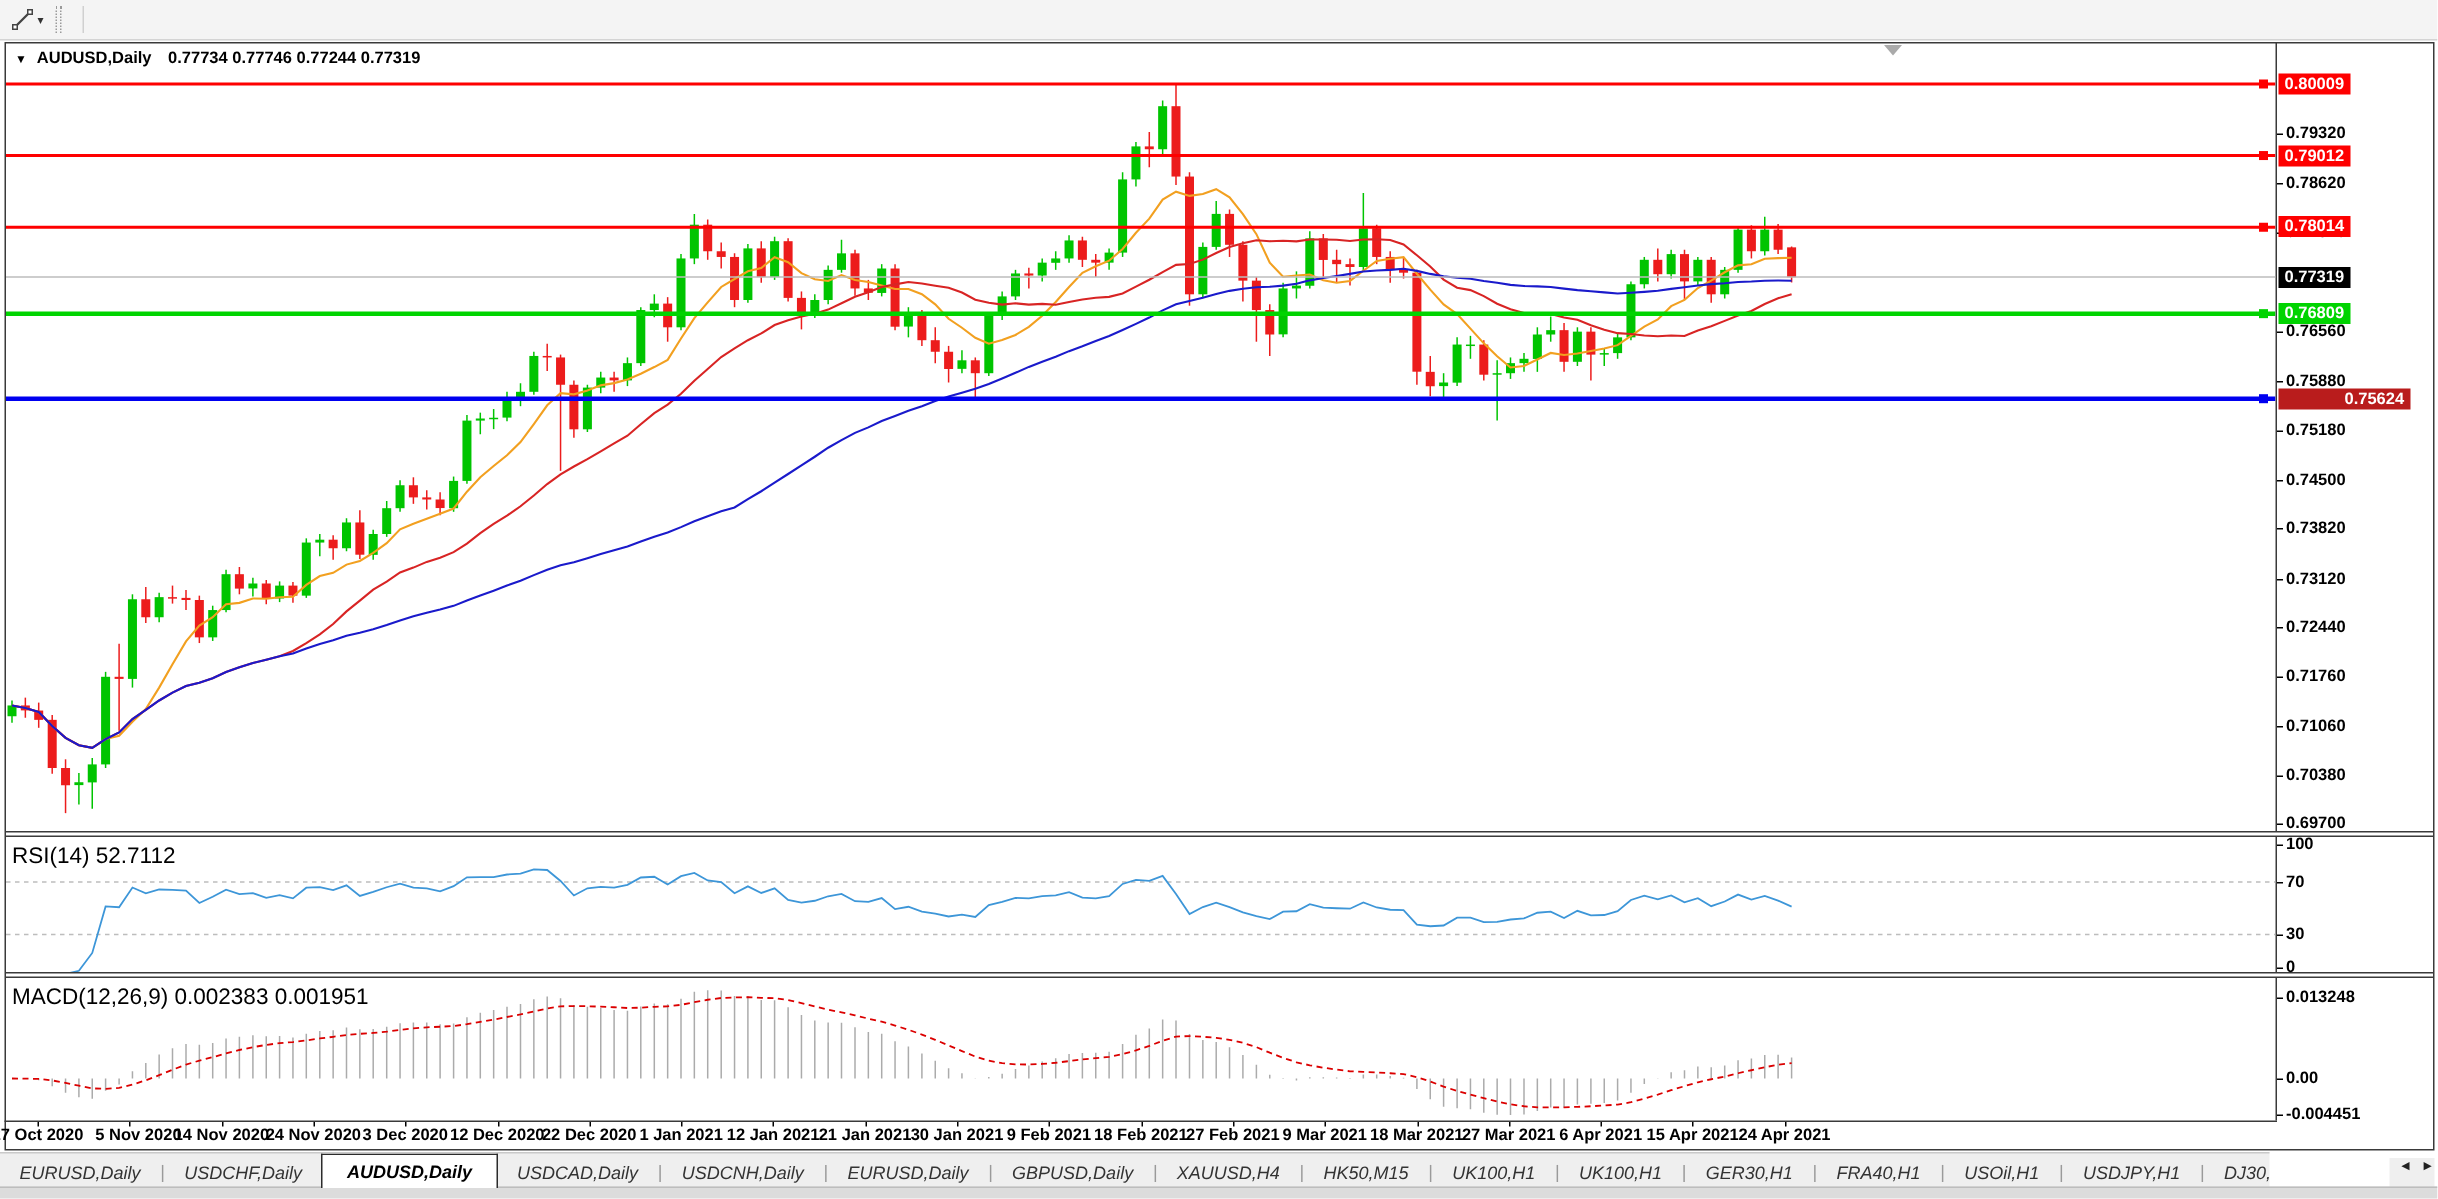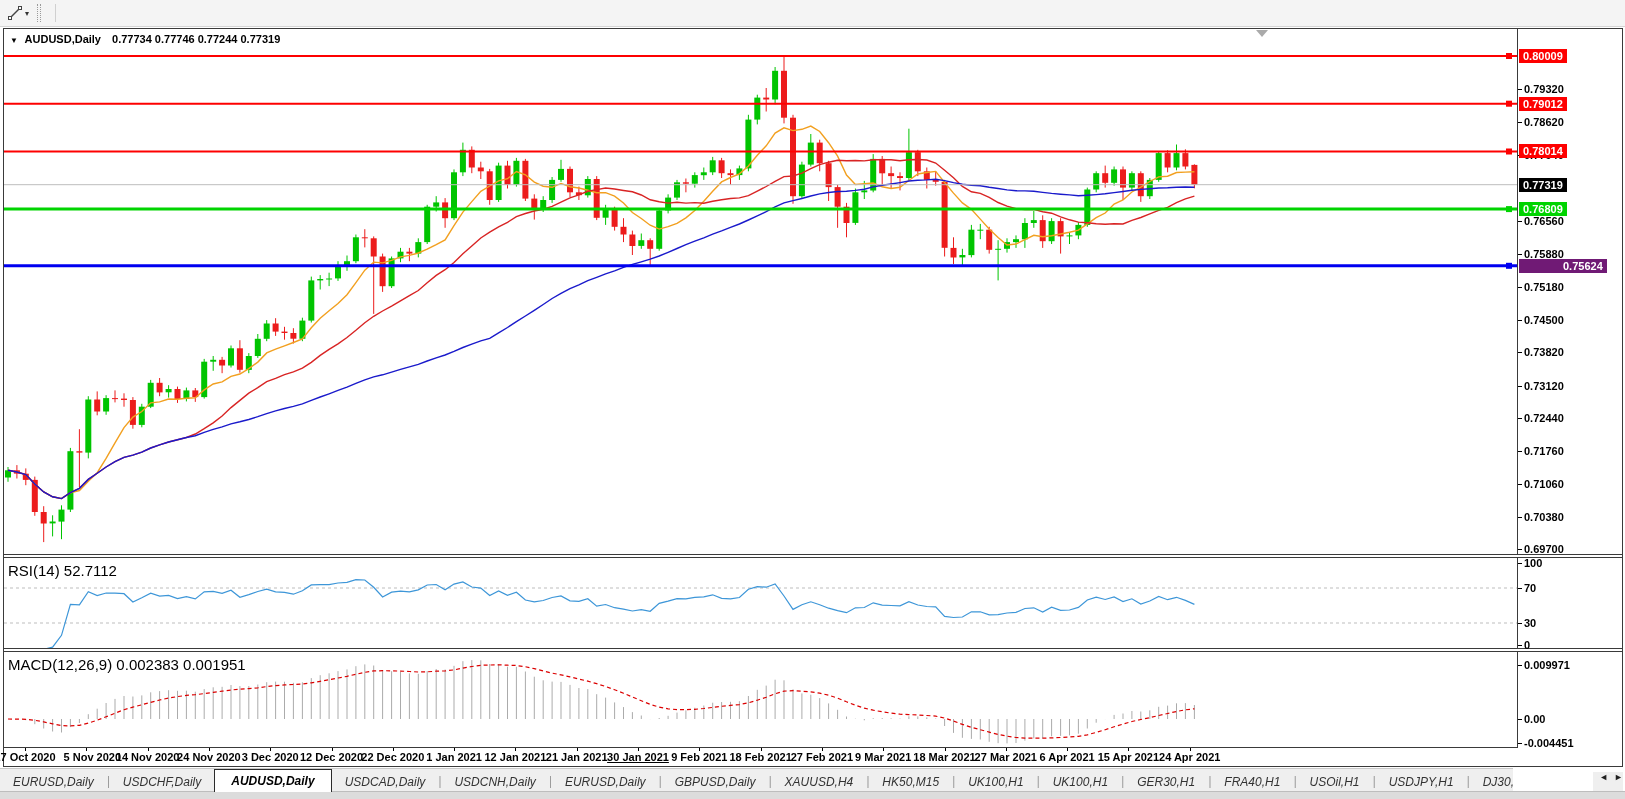--- a/index.html
+++ b/index.html
@@ -529,31 +529,31 @@
       <div class="ptick" style="top: 484.216px;">0.71060</div>
       <div class="pdash" style="top: 484.216px;"></div>
       <div class="ptick" style="top: 516.752px;">0.70380</div>
       <div class="pdash" style="top: 516.752px;"></div>
       <div class="ptick" style="top: 549.288px;">0.69700</div>
       <div class="pdash" style="top: 549.288px;"></div>
       <div class="pbox" style="top: 56.0334px; background: rgb(254, 0, 0);">0.80009</div>
       <div class="pbox" style="top: 103.737px; background: rgb(254, 0, 0);">0.79012</div>
       <div class="pbox" style="top: 151.488px; background: rgb(254, 0, 0);">0.78014</div>
       <div class="pbox" style="top: 209.144px; background: rgb(0, 212, 0);">0.76809</div>
-      <div class="pbox" style="top: 265.843px; background: #701a75; padding-left: 44px;">0.75624</div>
+      <div class="pbox" style="top: 265.843px; background: #b91c1c; padding-left: 44px;">0.75624</div>
       <div class="pbox" style="top: 184.742px; background: rgb(0, 0, 0);">0.77319</div>
       <div class="ptick" style="top: 563px;">100</div>
       <div class="pdash" style="top: 563px;"></div>
       <div class="ptick" style="top: 588px;">70</div>
       <div class="pdash" style="top: 588px;"></div>
       <div class="ptick" style="top: 623px;">30</div>
       <div class="pdash" style="top: 623px;"></div>
       <div class="ptick" style="top: 645px;">0</div>
       <div class="pdash" style="top: 645px;"></div>
-      <div class="ptick" style="top: 664.991px;">0.009971</div>
+      <div class="ptick" style="top: 664.991px;">0.013248</div>
       <div class="pdash" style="top: 664.991px;"></div>
       <div class="ptick" style="top: 719px;">0.00</div>
       <div class="pdash" style="top: 719px;"></div>
       <div class="ptick" style="top: 743px;">-0.004451</div>
       <div class="pdash" style="top: 743px;"></div>
       <div class="dlabel" style="top: 751px; left: 25px;">27 Oct 2020</div>
       <div class="dtick" style="top: 748px; left: 25px;"></div>
       <div class="dlabel" style="top: 751px; left: 86.3px; padding-left: 12px;">5 Nov 2020</div>
       <div class="dtick" style="top: 748px; left: 86.3px;"></div>
       <div class="dlabel" style="top: 751px; left: 147.6px;">14 Nov 2020</div>
@@ -565,21 +565,21 @@
       <div class="dlabel" style="top: 751px; left: 331.5px;">12 Dec 2020</div>
       <div class="dtick" style="top: 748px; left: 331.5px;"></div>
       <div class="dlabel" style="top: 751px; left: 392.8px;">22 Dec 2020</div>
       <div class="dtick" style="top: 748px; left: 392.8px;"></div>
       <div class="dlabel" style="top: 751px; left: 454.1px;">1 Jan 2021</div>
       <div class="dtick" style="top: 748px; left: 454.1px;"></div>
       <div class="dlabel" style="top: 751px; left: 515.4px;">12 Jan 2021</div>
       <div class="dtick" style="top: 748px; left: 515.4px;"></div>
       <div class="dlabel" style="top: 751px; left: 576.7px;">21 Jan 2021</div>
       <div class="dtick" style="top: 748px; left: 576.7px;"></div>
-      <div class="dlabel" style="top: 751px; left: 638px; text-decoration: underline;">30 Jan 2021</div>
+      <div class="dlabel" style="top: 751px; left: 638px;">30 Jan 2021</div>
       <div class="dtick" style="top: 748px; left: 638px;"></div>
       <div class="dlabel" style="top: 751px; left: 699.3px;">9 Feb 2021</div>
       <div class="dtick" style="top: 748px; left: 699.3px;"></div>
       <div class="dlabel" style="top: 751px; left: 760.6px;">18 Feb 2021</div>
       <div class="dtick" style="top: 748px; left: 760.6px;"></div>
       <div class="dlabel" style="top: 751px; left: 821.9px;">27 Feb 2021</div>
       <div class="dtick" style="top: 748px; left: 821.9px;"></div>
       <div class="dlabel" style="top: 751px; left: 883.2px;">9 Mar 2021</div>
       <div class="dtick" style="top: 748px; left: 883.2px;"></div>
       <div class="dlabel" style="top: 751px; left: 944.5px;">18 Mar 2021</div>

